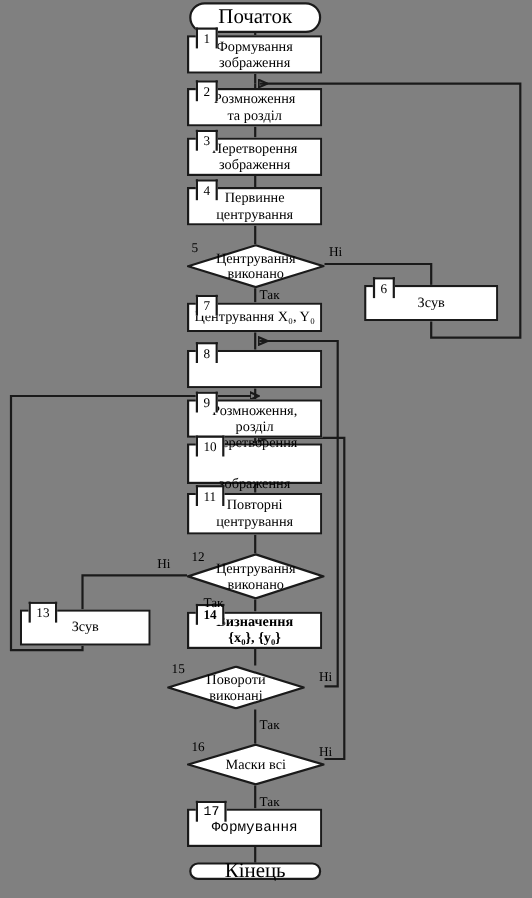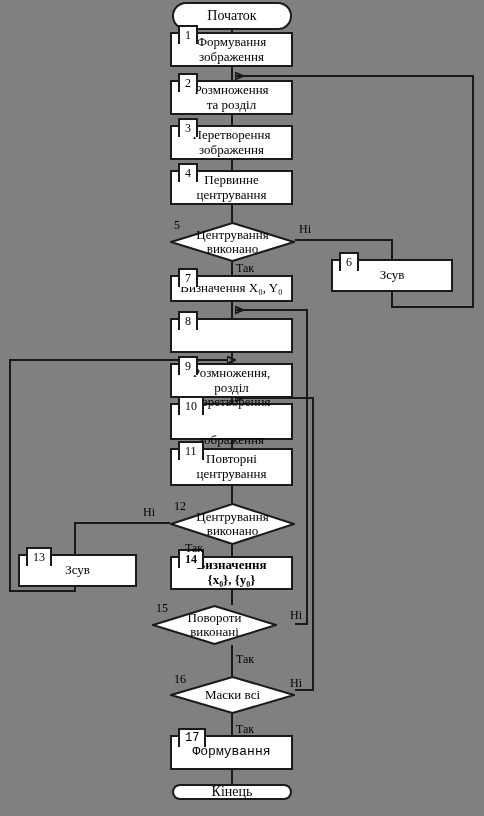--- a/index.html
+++ b/index.html
@@ -13,21 +13,21 @@
   }
   #canvas{position:absolute;left:0;top:0;width:484px;height:816px;}
   .node{position:absolute;box-sizing:border-box;}
 
   
   .terminal{
     background:#ffffff;
     border:2px solid #1a1a1a;
     border-radius:18px;
     display:flex;align-items:center;justify-content:center;
-    font-size:14px;color:#000;
+    font-size:19px;color:#000;
   }
 
   
   .process{
     background:#ffffff;
     border:2px solid #1a1a1a;
     display:flex;flex-direction:column;
     align-items:center;justify-content:center;
     font-size:13px;color:#000;line-height:1.12;
     text-align:center;
@@ -169,21 +169,21 @@
     </div>
   </div>
 
   <div class="node process" style="left:331px;top:259px;width:122px;height:33px;">
     <span class="numtab">6</span>
     <span class="ln">Зсув</span>
   </div>
 
   <div class="node process" style="left:170px;top:275px;width:123px;height:27px;">
     <span class="numtab">7</span>
-    <span class="ln">Визначення X₀, Y₀</span>
+    <span class="ln">Центрування X₀, Y₀</span>
   </div>
 
   <div class="node process" style="left:170px;top:318px;width:123px;height:35px;">
     <span class="numtab">8</span>
   </div>
 
   <div class="node process" style="left:170px;top:363px;width:123px;height:35px;">
     <span class="numtab">9</span>
     <span class="ln">Розмноження,</span>
     <span class="ln">розділ</span>

